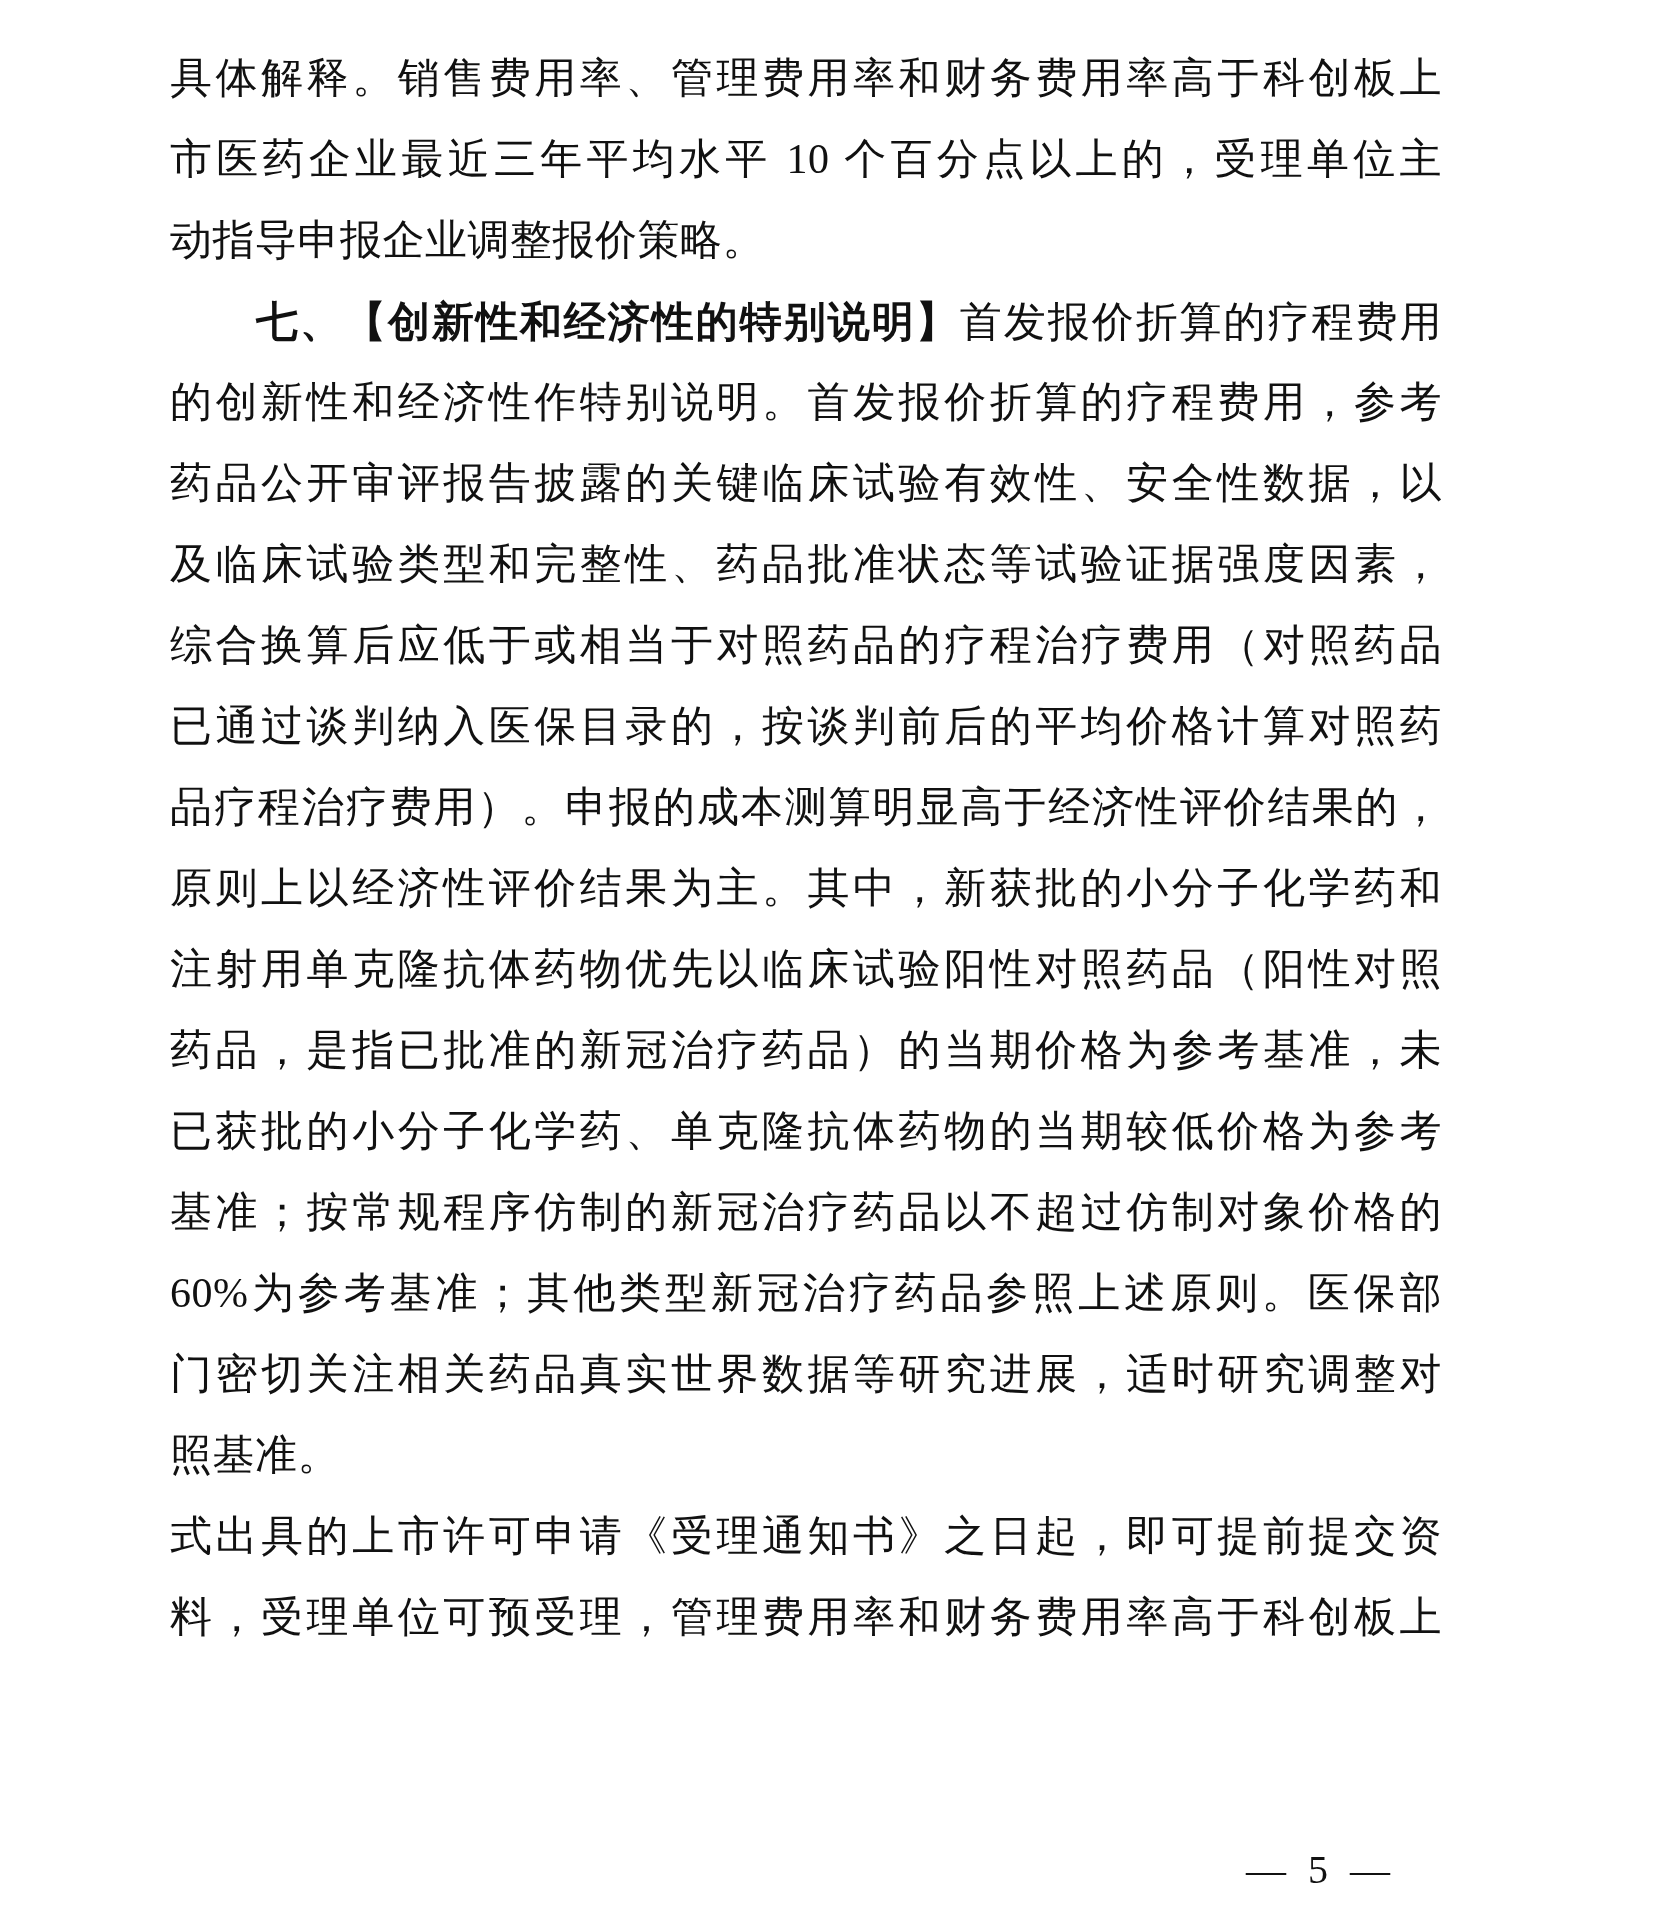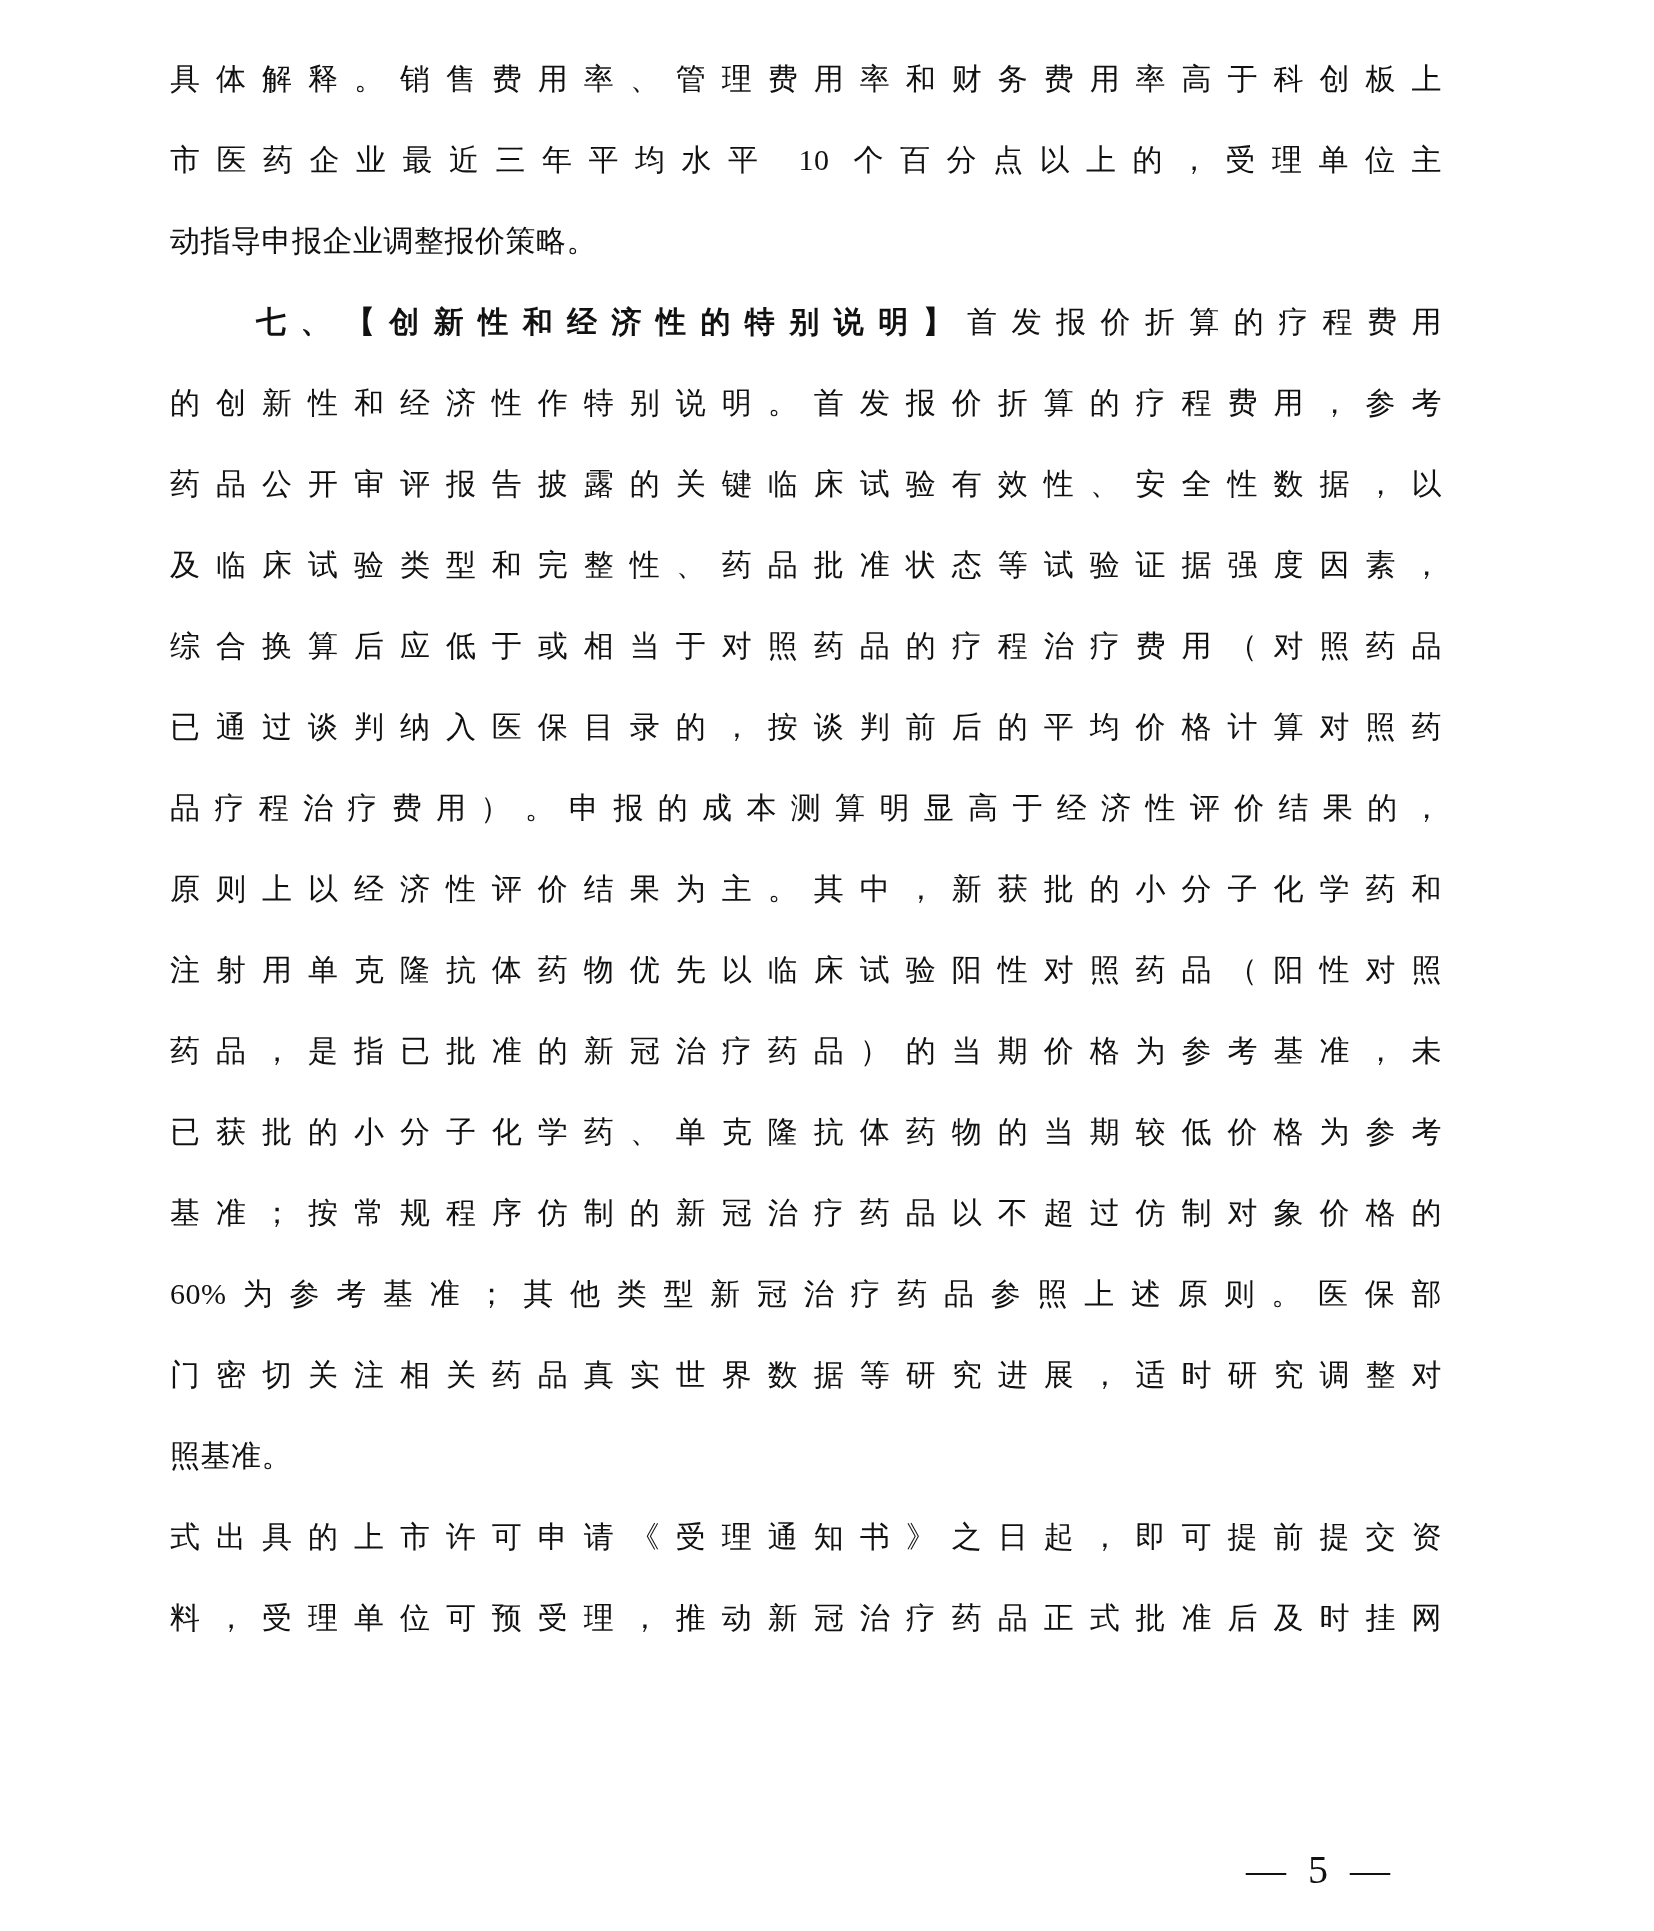--- a/index.html
+++ b/index.html
@@ -19,21 +19,21 @@
   }
   .text-block {
     position: absolute;
     left: 170px;
     top: 38px;
     width: 1272px;
   }
   .line {
     height: 81px;
     line-height: 81px;
-    font-size: 30px;
+    font-size: 42px;
     letter-spacing: 0.5px;
     white-space: nowrap;
     text-align: justify;
     text-align-last: justify;
     -moz-text-align-last: justify;
     white-space: normal;
   }
   .line.end {
     text-align: center;
     text-align-last: left;
@@ -74,17 +74,17 @@
     <div class="line">品疗程治疗费用）。申报的成本测算明显高于经济性评价结果的，</div>
     <div class="line">原则上以经济性评价结果为主。其中，新获批的小分子化学药和</div>
     <div class="line">注射用单克隆抗体药物优先以临床试验阳性对照药品（阳性对照</div>
     <div class="line">药品，是指已批准的新冠治疗药品）的当期价格为参考基准，未</div>
     <div class="line">已获批的小分子化学药、单克隆抗体药物的当期较低价格为参考</div>
     <div class="line">基准；按常规程序仿制的新冠治疗药品以不超过仿制对象价格的</div>
     <div class="line">60%为参考基准；其他类型新冠治疗药品参照上述原则。医保部</div>
     <div class="line">门密切关注相关药品真实世界数据等研究进展，适时研究调整对</div>
     <div class="line end">照基准。</div>
     <div class="line">式出具的上市许可申请《受理通知书》之日起，即可提前提交资</div>
-    <div class="line">料，受理单位可预受理，推动新冠治疗药品正式批准后及时挂网</div>
+    <div class="line">料，受理单位可预受理，管理费用率和财务费用率高于科创板上</div>
   </div>
 
   <div class="page-number">— 5 —</div>
 </div>
 
 </body></html>

